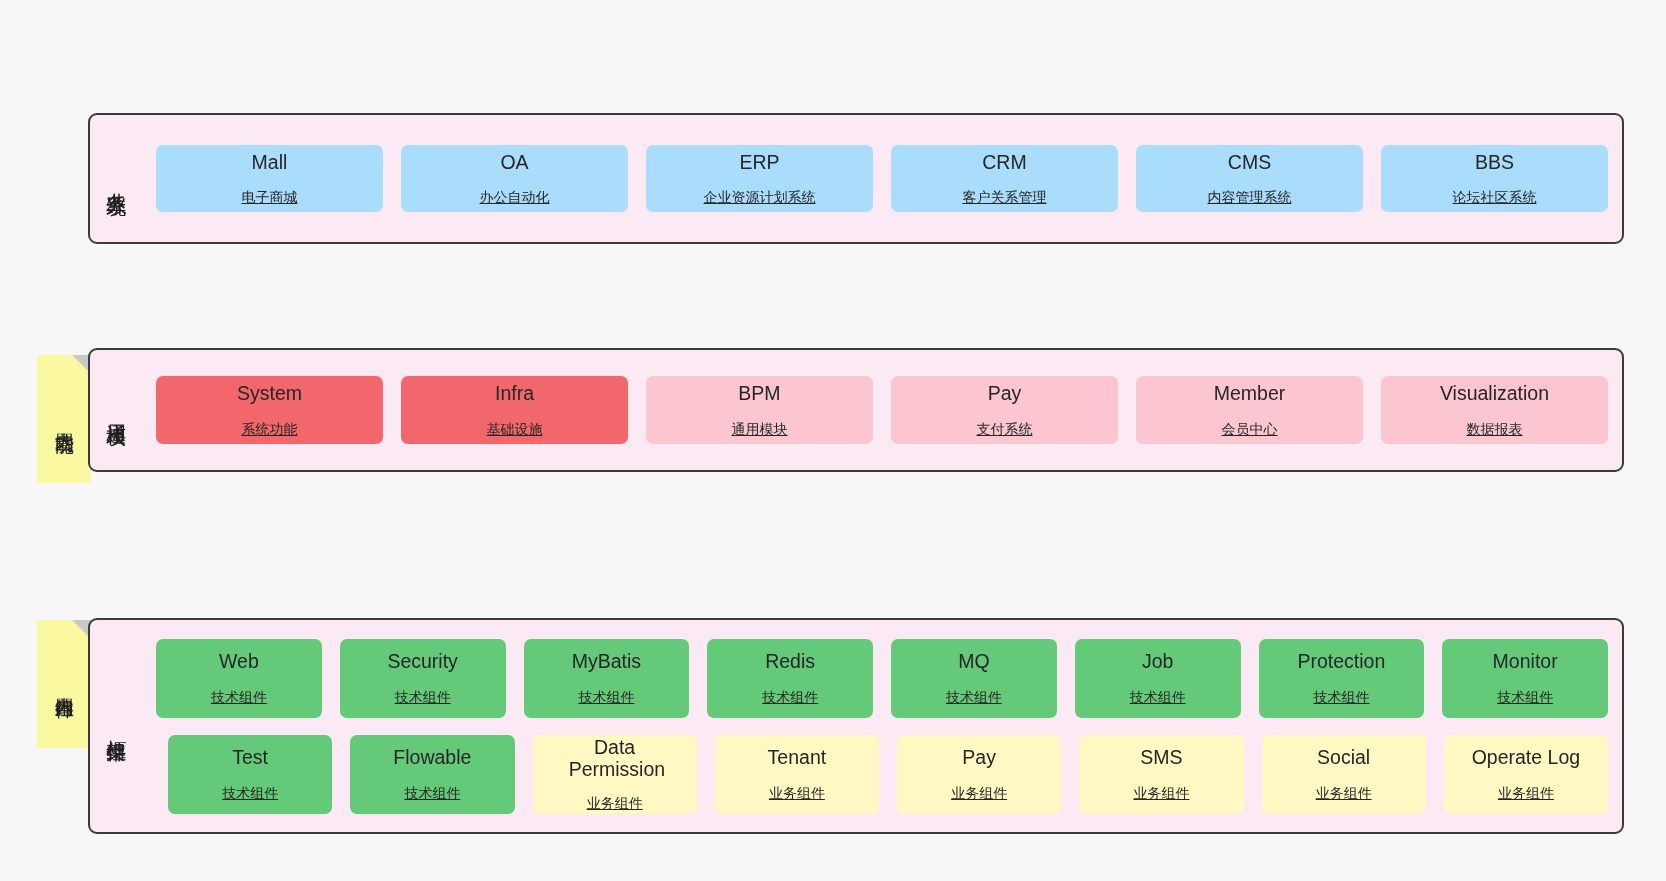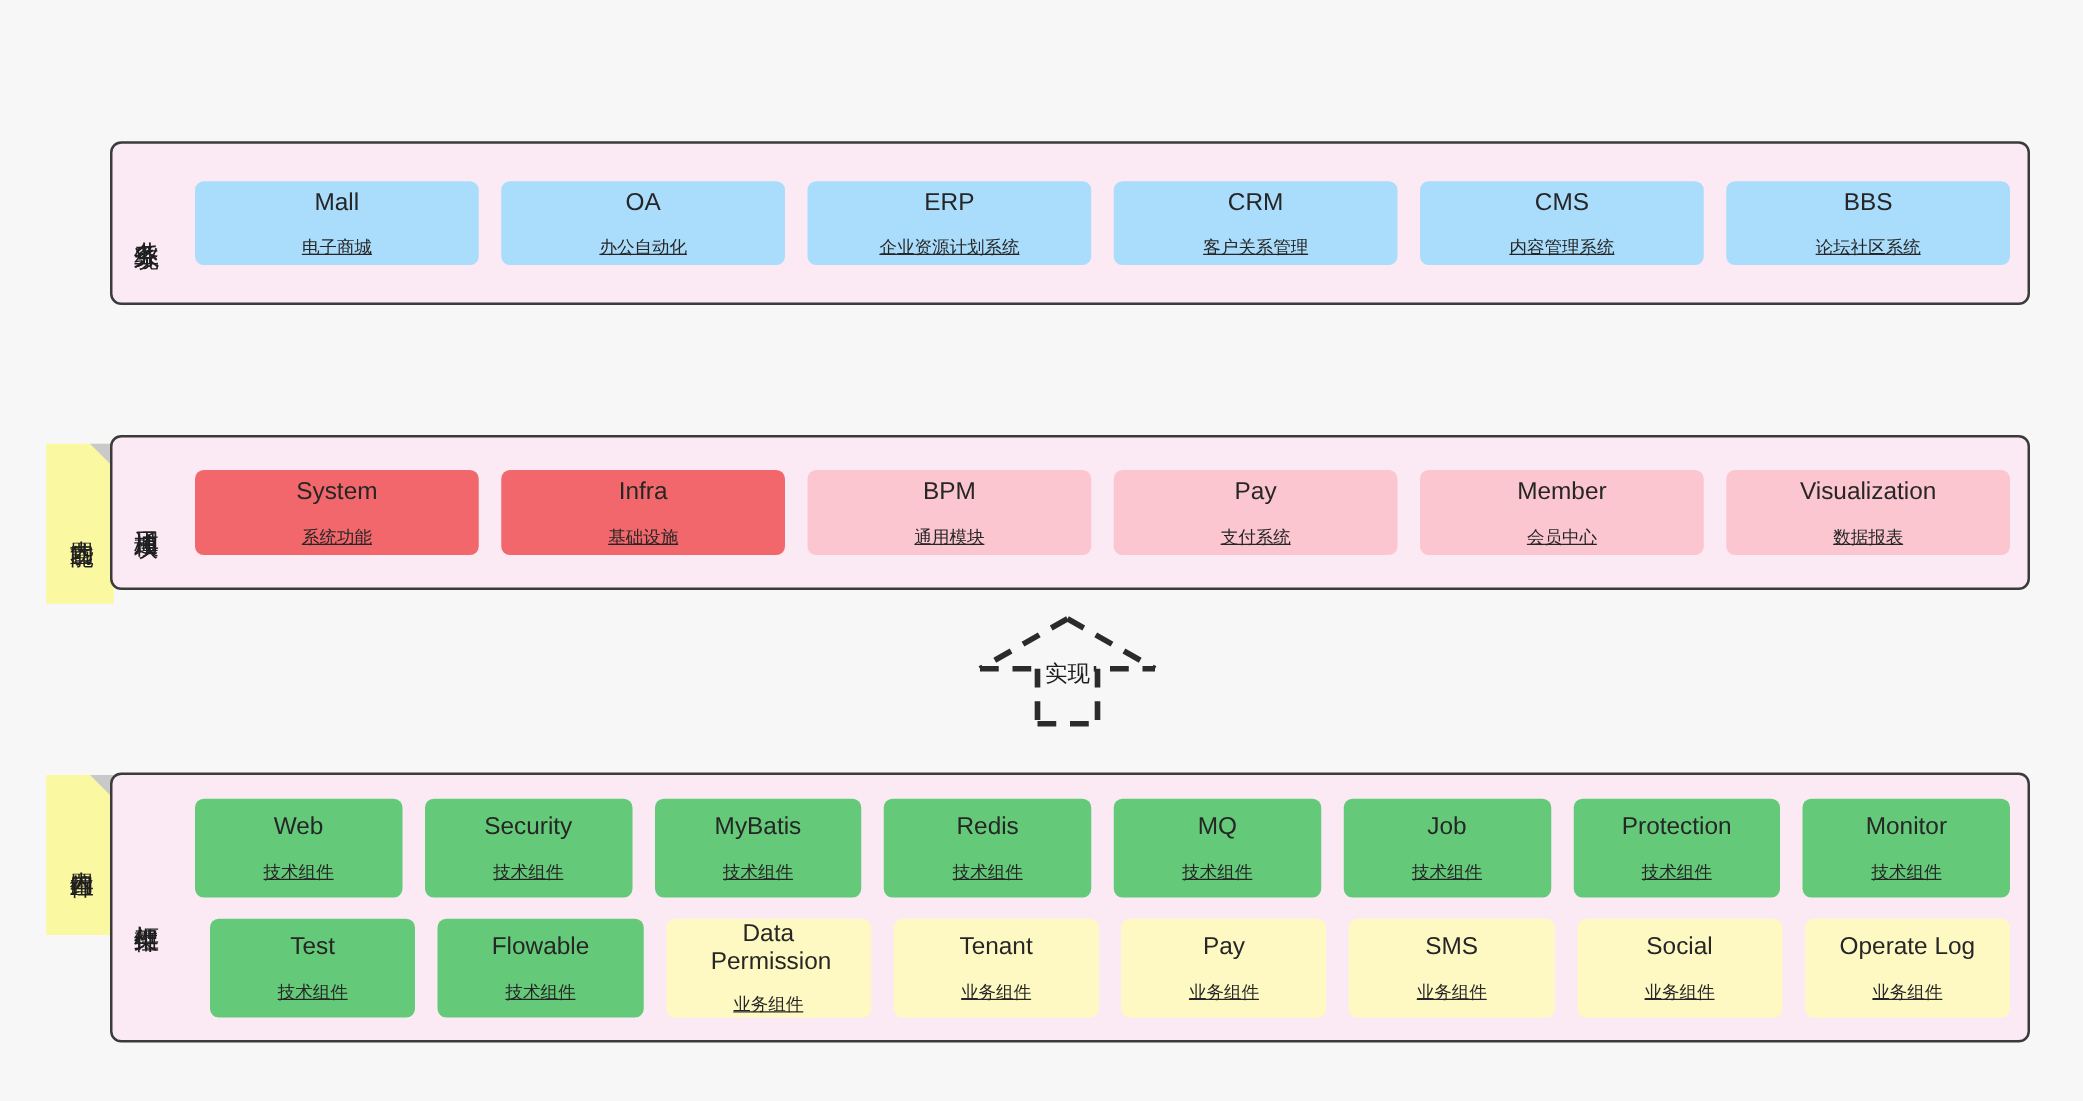--- a/index.html
+++ b/index.html
@@ -194,31 +194,20 @@
           <span class="cn">会员中心</span>
         </div>
         <div class="card c-pink">
           <span class="en">Visualization</span>
           <span class="cn">数据报表</span>
         </div>
       </div>
     </div>
   </div>
 
-  <div class="arrow" style="left:774px; top:489px;">
-    <svg width="160" height="92" viewBox="0 0 160 92">
-      <path d="M80 6 L10 46" stroke="#2b2b2b" stroke-width="4.5" fill="none" stroke-dasharray="15 11"></path>
-      <path d="M80 6 L150 46" stroke="#2b2b2b" stroke-width="4.5" fill="none" stroke-dasharray="15 11"></path>
-      <path d="M10 46 L150 46" stroke="#2b2b2b" stroke-width="4.5" fill="none" stroke-dasharray="15 11"></path>
-      <path d="M56 46 L56 92" stroke="#2b2b2b" stroke-width="4.5" fill="none" stroke-dasharray="15 11"></path>
-      <path d="M104 46 L104 92" stroke="#2b2b2b" stroke-width="4.5" fill="none" stroke-dasharray="15 11"></path>
-      <path d="M56 90 L104 90" stroke="#2b2b2b" stroke-width="4.5" fill="none" stroke-dasharray="15 11"></path>
-    </svg>
-    <div class="arrow-label">实现</div>
-  </div>
 
   <div class="sticky" id="sticky-components" style="left:37px; top:620px; height:128px;">
     <span class="fold"></span>
     <span>内置组件</span>
   </div>
 
   <div class="layer" id="layer-framework" style="left:88px; top:578px; width:1536px; height:216px;margin-top:40px;">
     <div class="layer-title">框架组件</div>
     <div class="layer-body">
 

